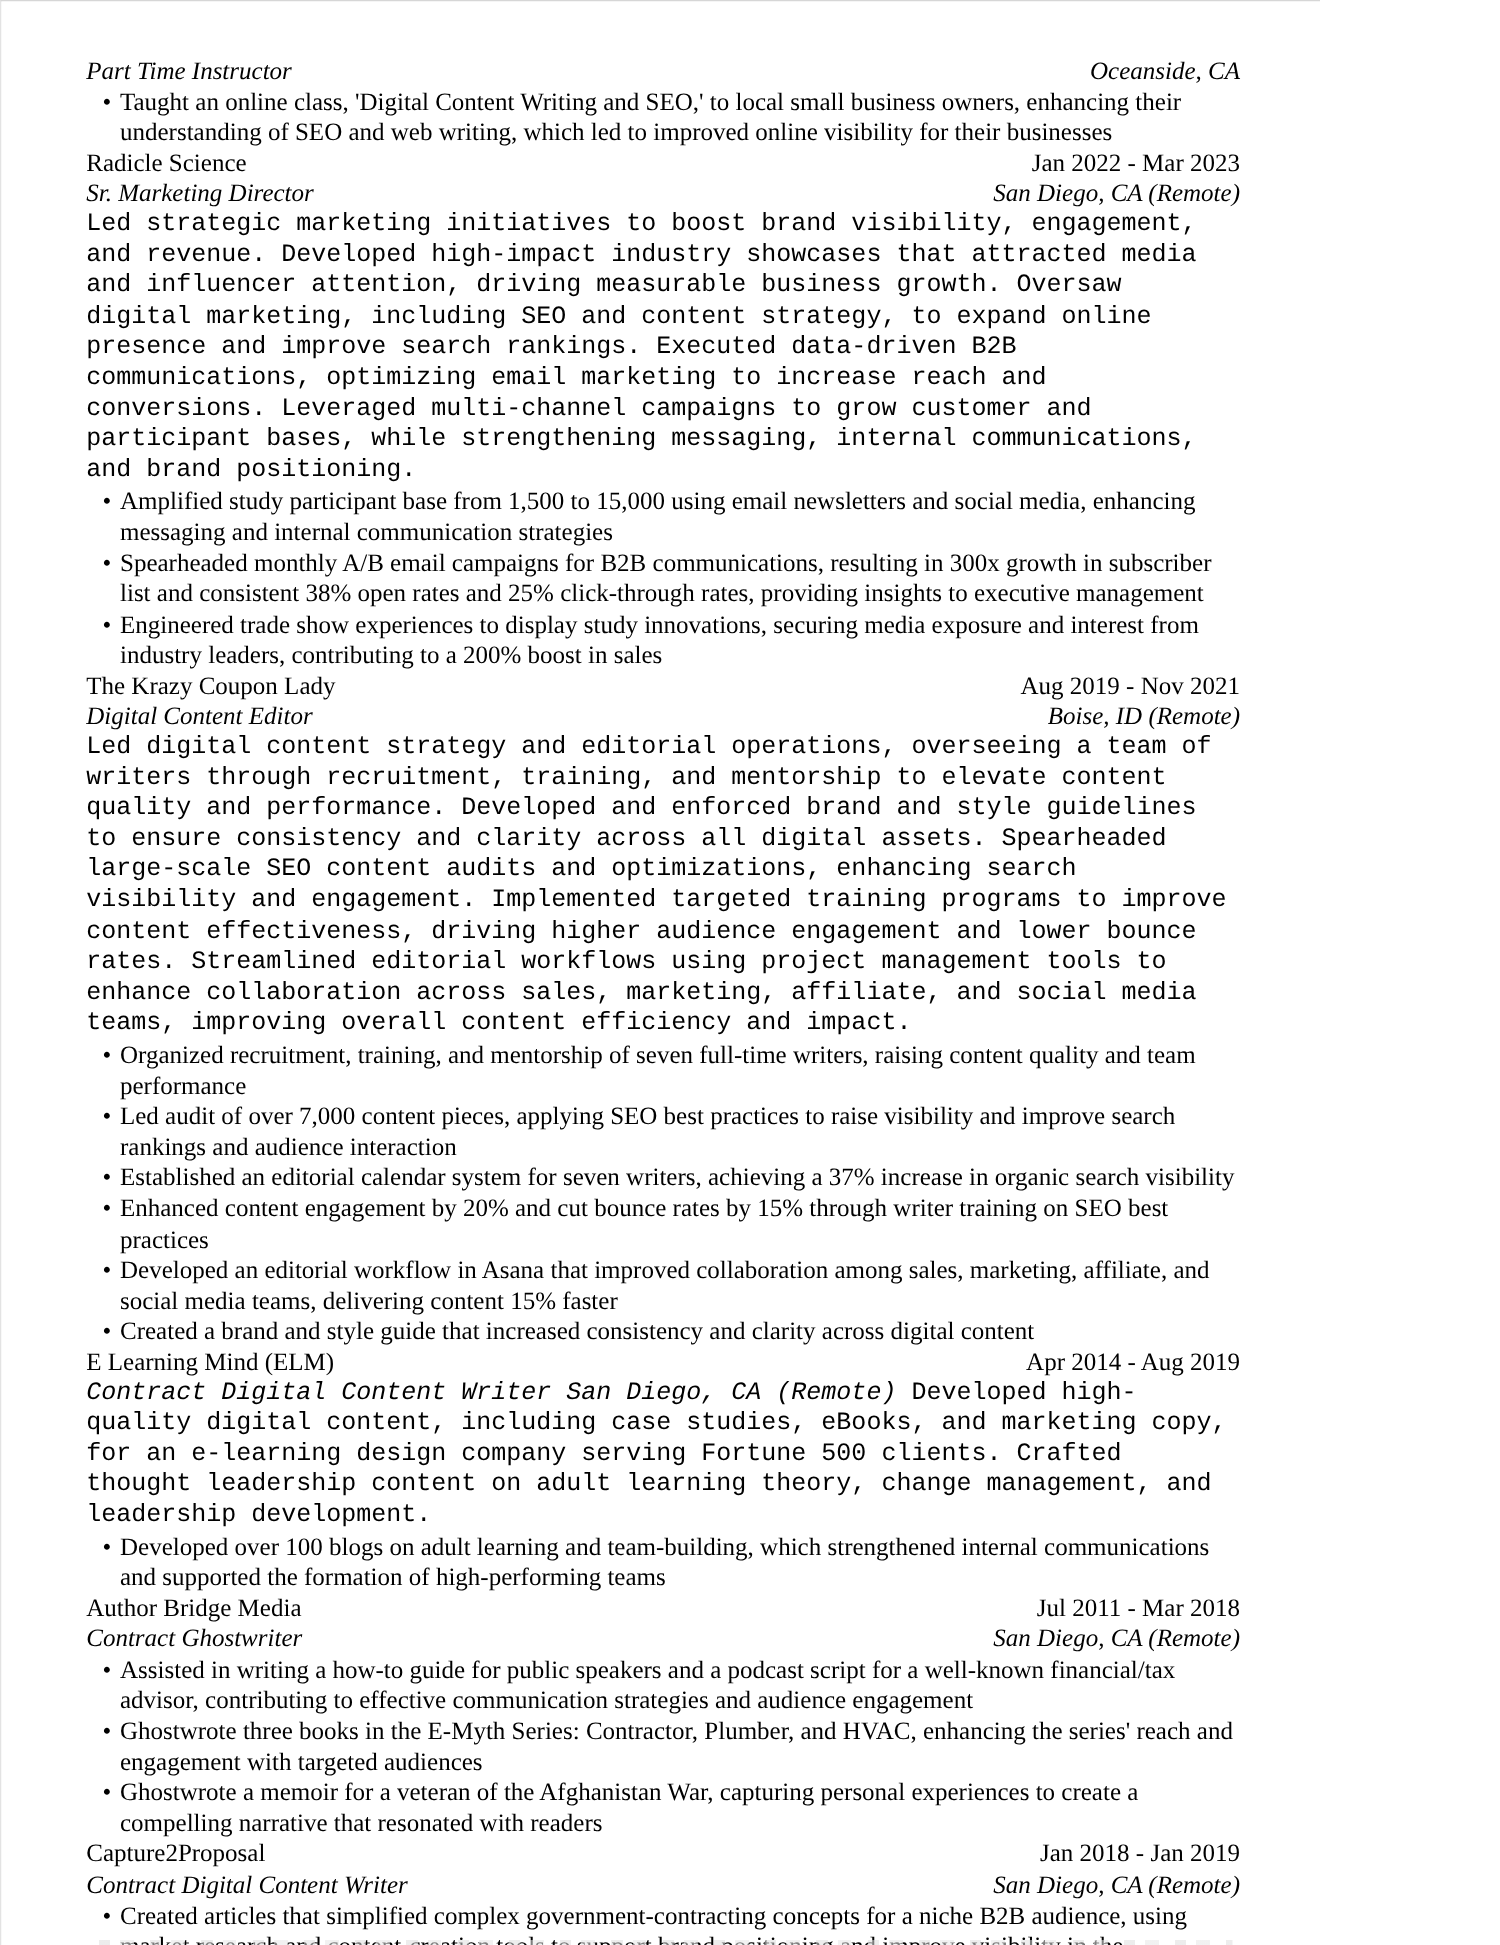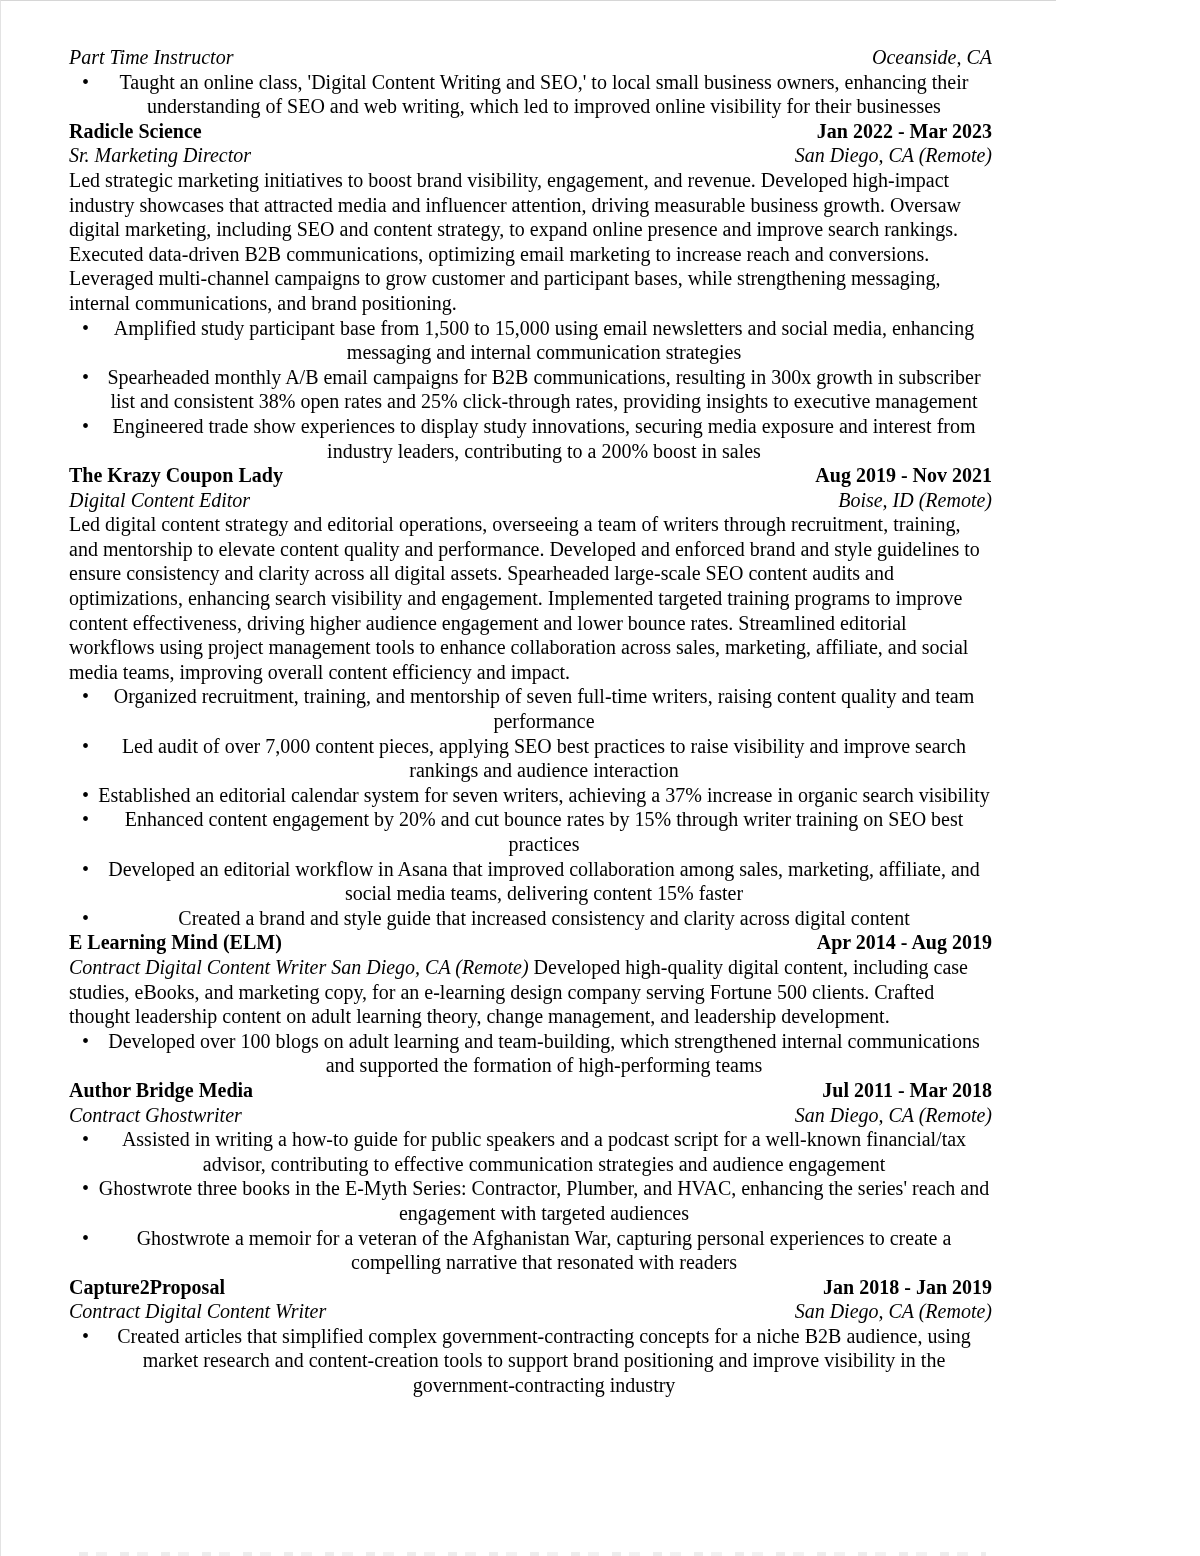--- a/index.html
+++ b/index.html
@@ -18,31 +18,30 @@
     border-left: 1px solid #e3e3e3;
     font-size: 20px;
     line-height: 24.6px;
     background: #ffffff;
   }
   .row {
     display: flex;
     justify-content: space-between;
     align-items: baseline;
   }
-  .company, .dates { font-weight: 700; }
+  .company, .dates { font-weight: 400; }
   .role, .location { font-style: italic; }
-  p { margin: 0; }
+  p { margin: 0; font-family: Liberation Mono, monospace; }
   ul.bullets {
     margin: 0; padding: 0;
     list-style: none;
   }
   ul.bullets li {
     position: relative;
     padding-left: 27px;
-    text-align: center;
   }
   ul.bullets li::before {
     content: "\2022";
     position: absolute;
     left: 13px;
     top: 0;
   }
   .sect { }
   .inline-role { font-style: italic; }
   

